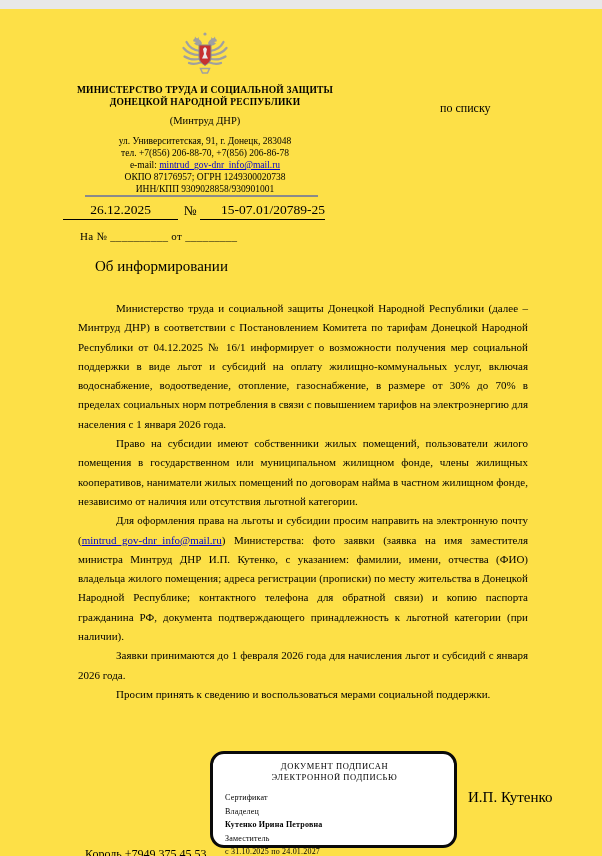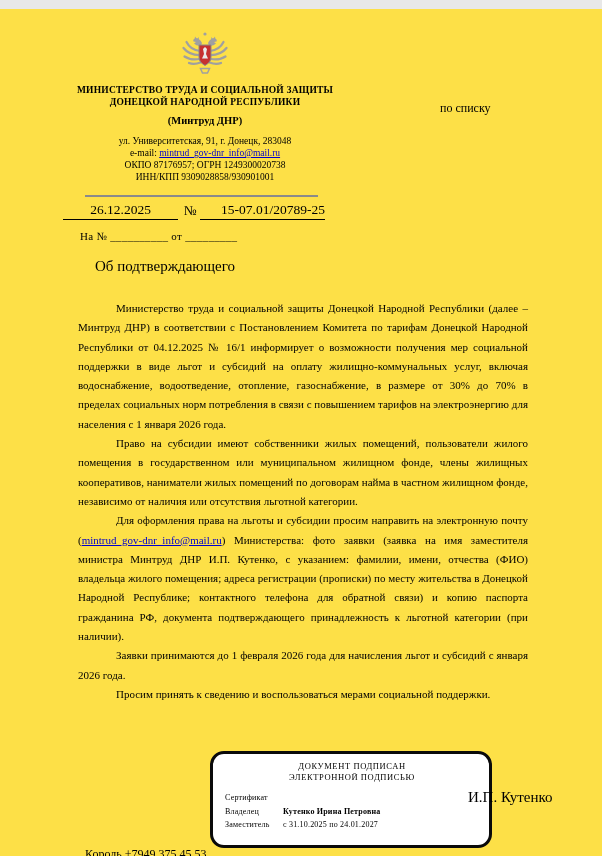--- a/index.html
+++ b/index.html
@@ -24,21 +24,21 @@
     text-align: center;
   }
   .emblem-wrap { margin-bottom: 3px; }
   .ministry-name {
     font-weight: bold;
     font-size: 9.5px;
     line-height: 11.5px;
     letter-spacing: 0.2px;
   }
   .short-name {
-    font-weight: bold;
+    font-weight: normal;
     font-size: 10.5px;
     margin-top: 7px;
   }
   .contact-lines {
     margin-top: 9px;
     font-size: 9.5px;
     line-height: 12px;
   }
   .email-link, .body-link {
     color: #0000cc;
@@ -123,39 +123,40 @@
     left: 468px;
     top: 780px;
     font-size: 15px;
   }
 
   
   .stamp {
     position: absolute;
     left: 210px;
     top: 742px;
-    width: 282px;
+    width: 247px;
     height: 97px;
     border: 3px solid #0a0a0a;
     border-radius: 14px;
     background: #fff;
     padding: 7px 10px 6px 12px;
   }
   .stamp-title {
     text-align: center;
     font-size: 8.5px;
     line-height: 11px;
     letter-spacing: 0.6px;
     margin-bottom: 8px;
   }
   .stamp-row {
     display: flex;
     font-size: 8px;
     line-height: 13.5px;
     letter-spacing: 0.2px;
+    flex-direction: column;
   }
   .stamp-label { width: 58px; flex: none; }
   .stamp-value { white-space: nowrap; }
   .stamp-value.bold { font-weight: bold; }
 
   .executor {
     position: absolute;
     left: 85px;
     top: 838px;
     font-size: 12px;
@@ -193,37 +194,38 @@
         <path d="M42 28 h24 v24 q0 11 -12 17 q-12 -6 -12 -17 z" fill="#c63030" stroke="#8a8a8a" stroke-width="2"></path>
 
         <path d="M50 36 l4 -4 l4 4 l-2 10 l4 9 h-12 l4 -9 z" fill="#e9e9e9"></path>
       </svg>
     </div>
     <div class="ministry-name">МИНИСТЕРСТВО ТРУДА И СОЦИАЛЬНОЙ ЗАЩИТЫ</div>
     <div class="ministry-name">ДОНЕЦКОЙ НАРОДНОЙ РЕСПУБЛИКИ</div>
     <div class="short-name">(Минтруд ДНР)</div>
     <div class="contact-lines">
       <div>ул. Университетская, 91, г. Донецк, 283048</div>
+      <div>тел. +7(856) 206-88-70, +7(856) 206-86-78</div>
       <div><span>e-mail: </span><a class="email-link">mintrud_gov-dnr_info@mail.ru</a></div>
       <div>ОКПО 87176957; ОГРН 1249300020738</div>
       <div>ИНН/КПП 9309028858/930901001</div>
     </div>
   </div>
 
   <div class="recipient">по списку</div>
 
   <div class="head-rule"></div>
   <div class="ref-row">
     <span class="ref-date">26.12.2025</span>
     <span class="ref-no-sign">№</span>
     <span class="ref-number">15-07.01/20789-25</span>
   </div>
   <div class="reply-line">На № __________ от _________</div>
 
-  <div class="subject">Об подтверждающего</div>
+  <div class="subject">Об информировании</div>
 
   <div class="body-text">
     <p>Министерство труда и социальной защиты Донецкой Народной Республики (далее – Минтруд ДНР) в соответствии с Постановлением Комитета по тарифам Донецкой Народной Республики от 04.12.2025 № 16/1 информирует о возможности получения мер социальной поддержки в виде льгот и субсидий на оплату жилищно-коммунальных услуг, включая водоснабжение, водоотведение, отопление, газоснабжение, в размере от 30% до 70% в пределах социальных норм потребления в связи с повышением тарифов на электроэнергию для населения с 1 января 2026 года.</p>
     <p>Право на субсидии имеют собственники жилых помещений, пользователи жилого помещения в государственном или муниципальном жилищном фонде, члены жилищных кооперативов, наниматели жилых помещений по договорам найма в частном жилищном фонде, независимо от наличия или отсутствия льготной категории.</p>
     <p><span>Для оформления права на льготы и субсидии просим направить на электронную почту (</span><a class="body-link">mintrud_gov-dnr_info@mail.ru</a><span>) Министерства: фото заявки (заявка на имя заместителя министра Минтруд ДНР И.П. Кутенко, с указанием: фамилии, имени, отчества (ФИО) владельца жилого помещения; адреса регистрации (прописки) по месту жительства в Донецкой Народной Республике; контактного телефона для обратной связи) и копию паспорта гражданина РФ, документа подтверждающего принадлежность к льготной категории (при наличии).</span></p>
     <p>Заявки принимаются до 1 февраля 2026 года для начисления льгот и субсидий с января 2026 года.</p>
     <p>Просим принять к сведению и воспользоваться мерами социальной поддержки.</p>
   </div>
 
 

